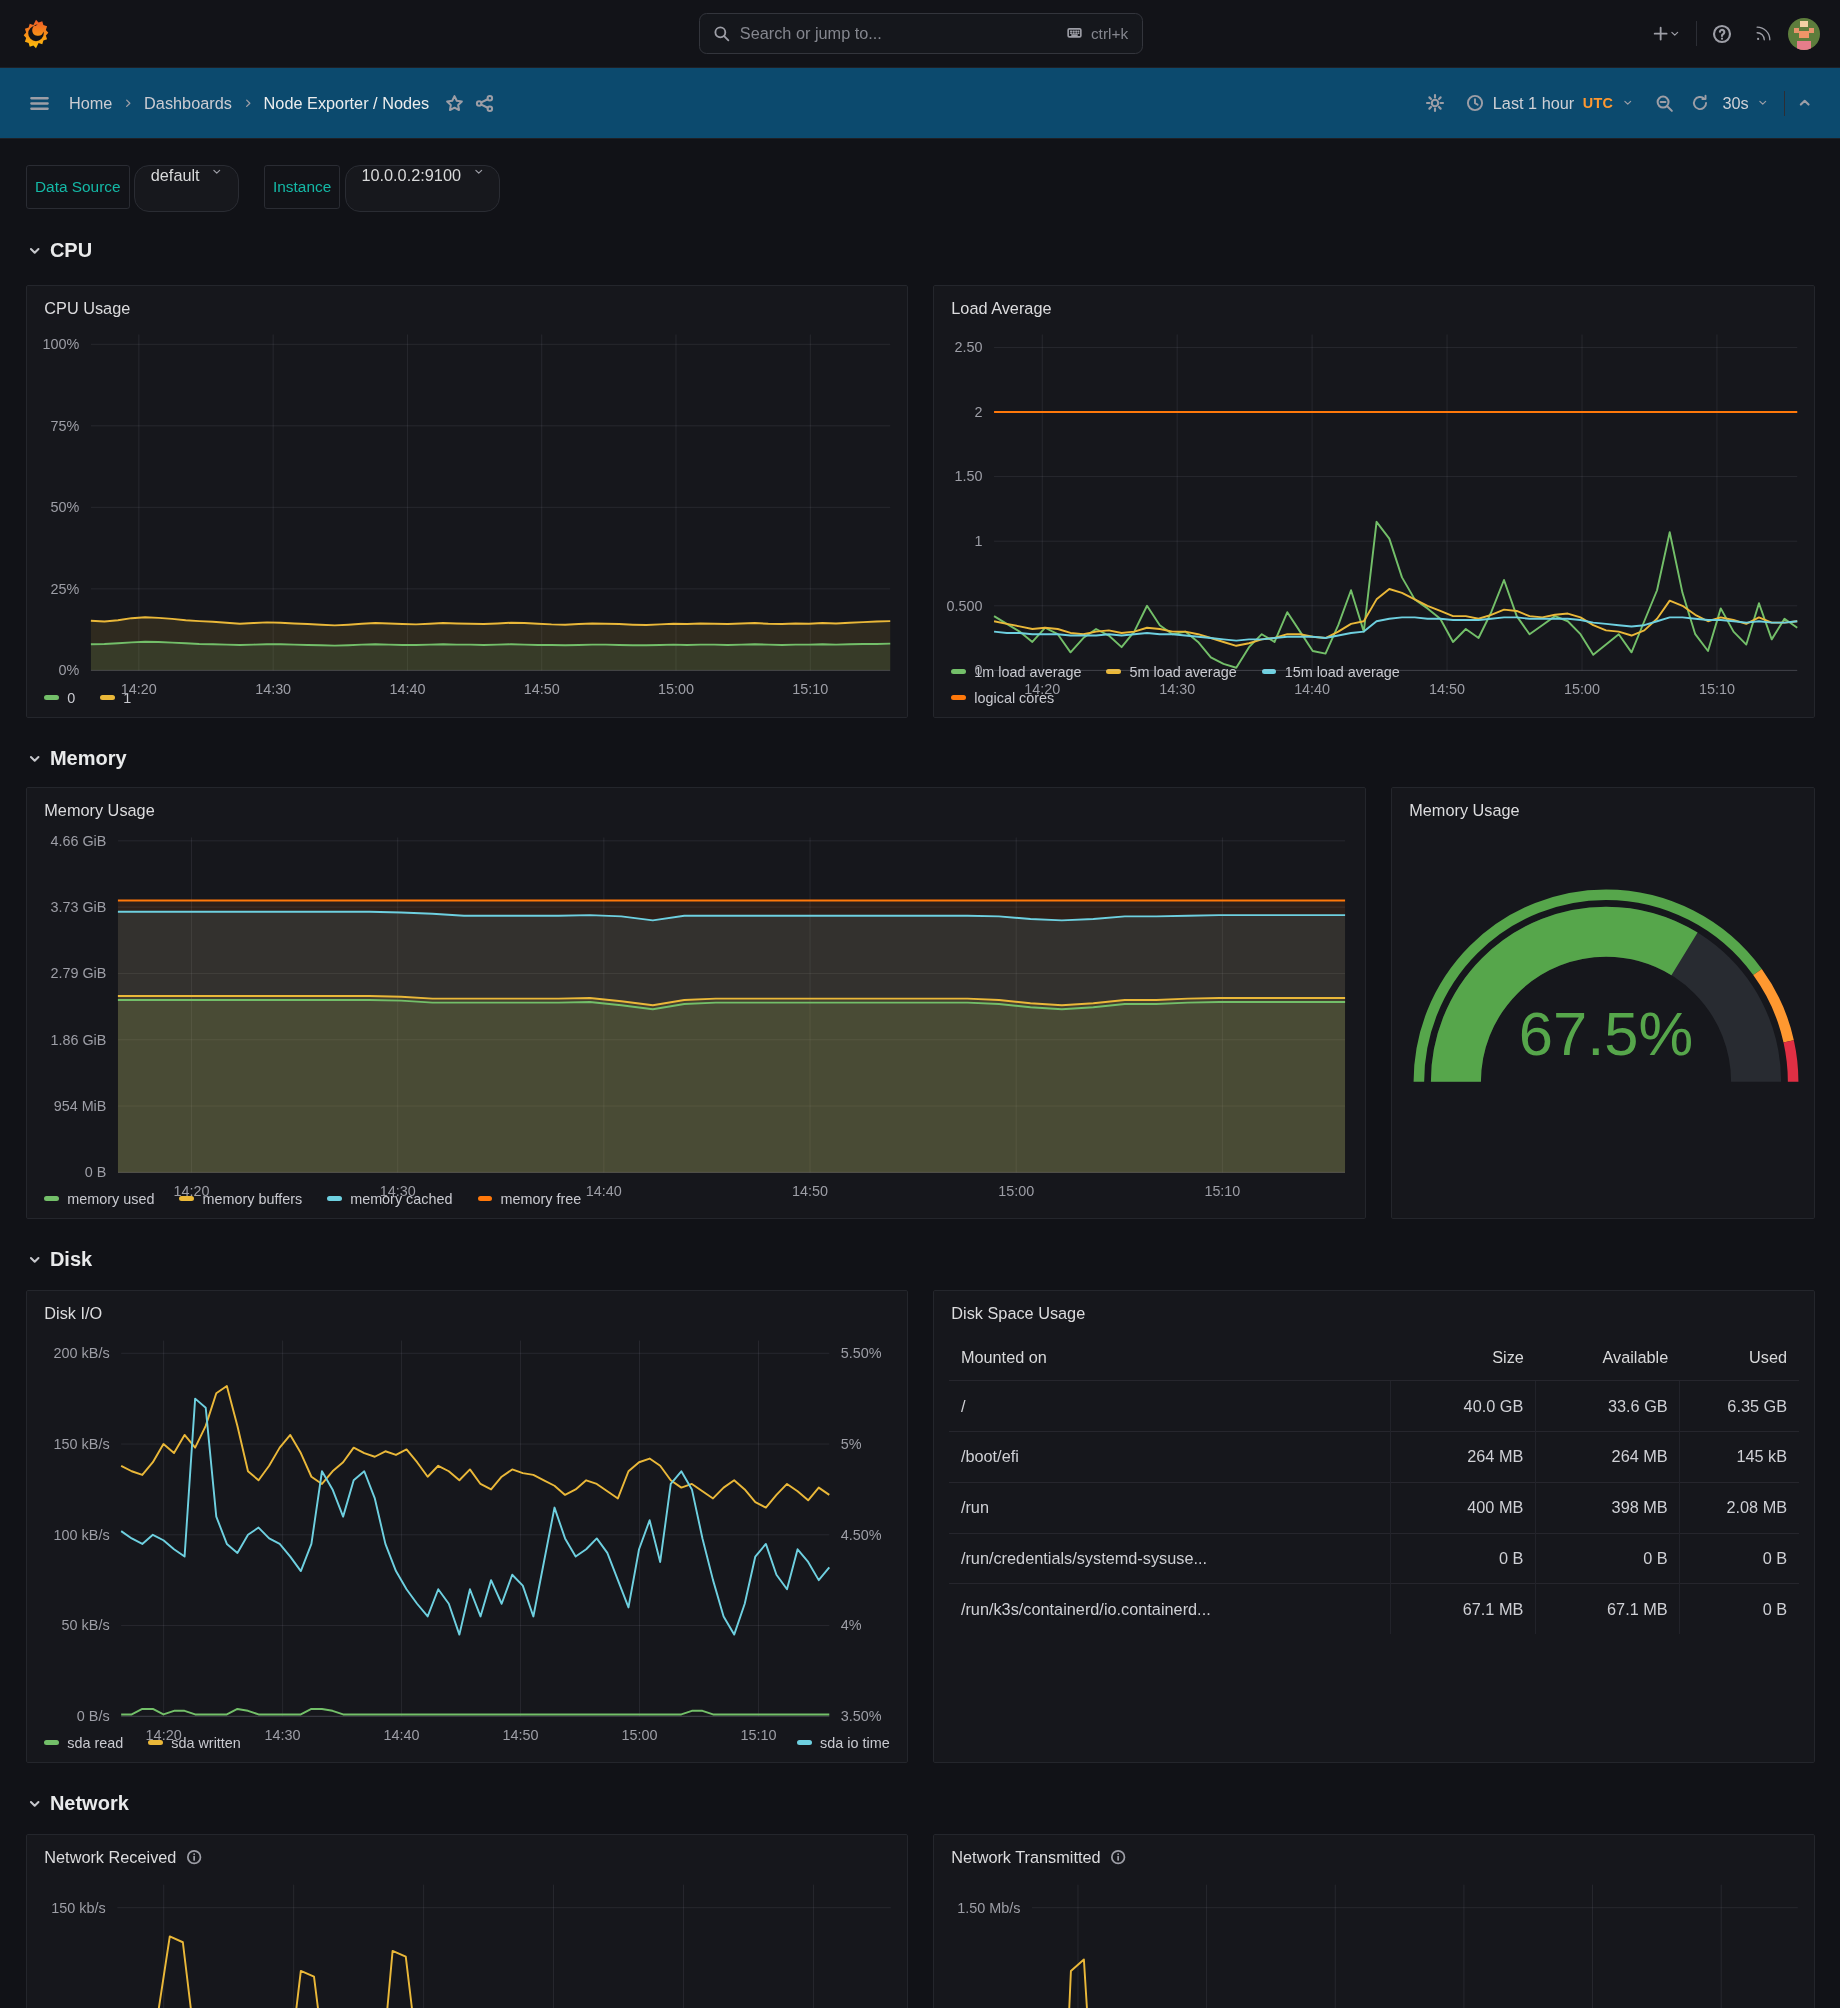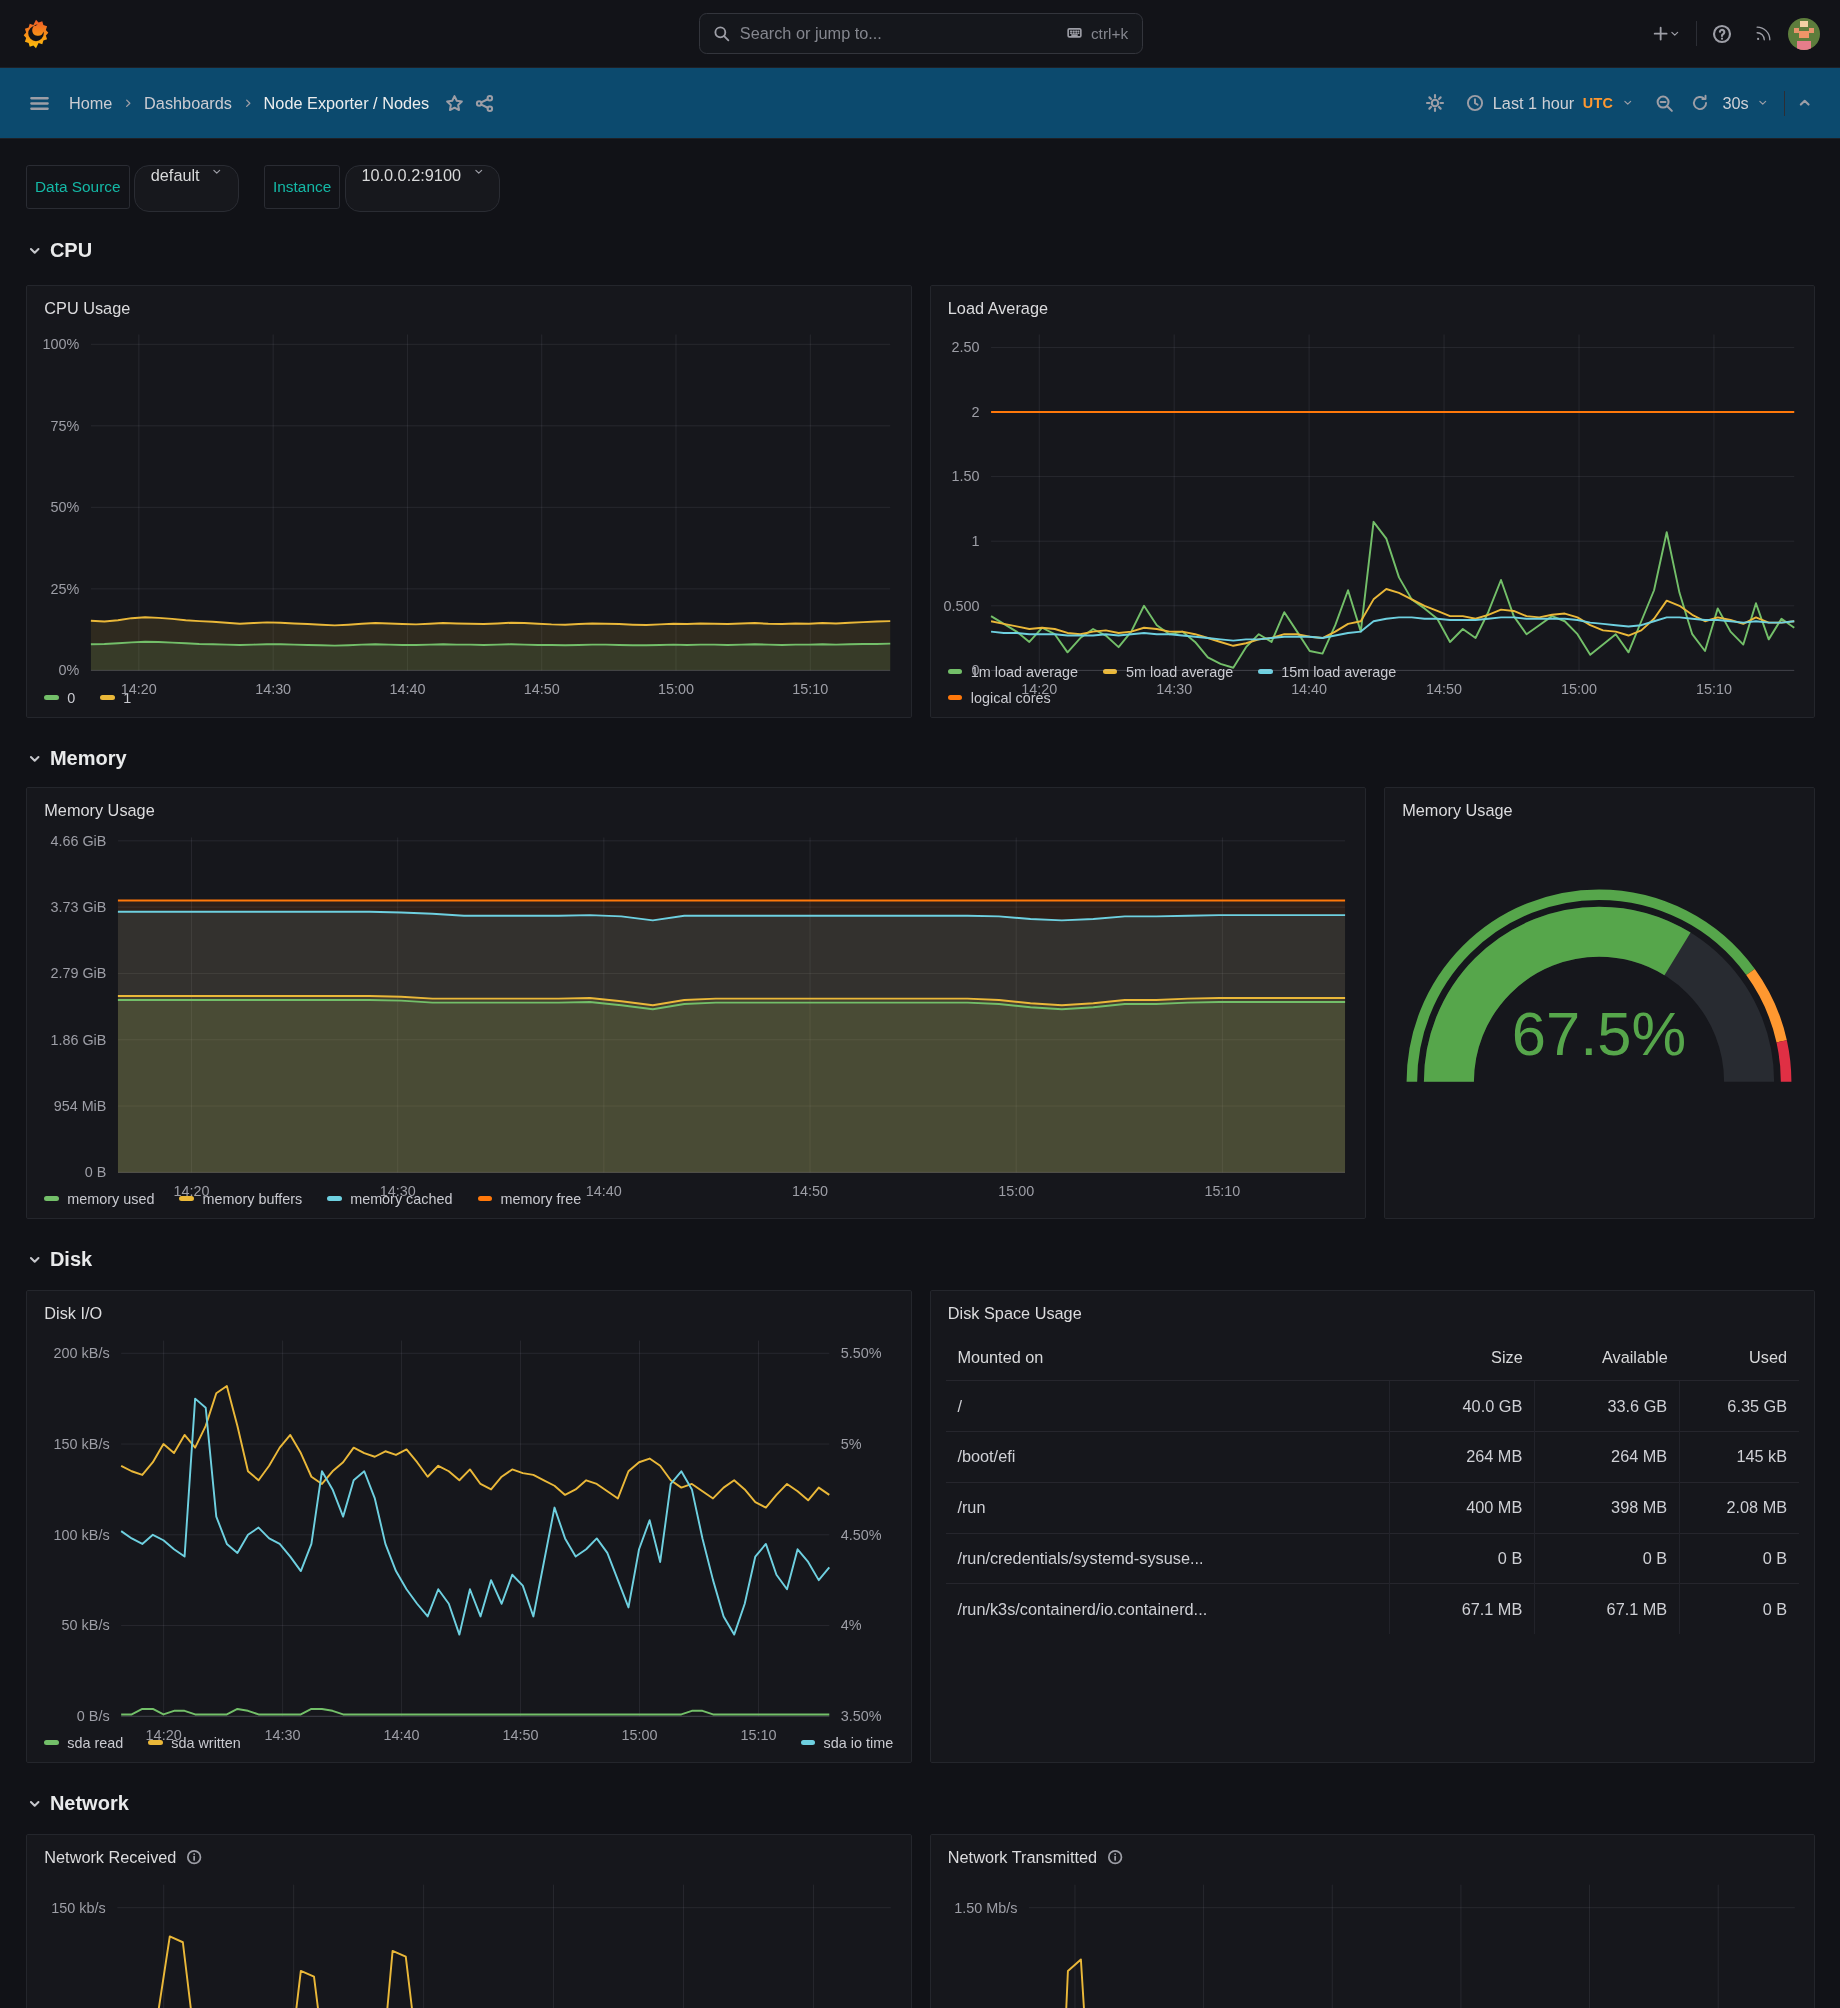--- a/index.html
+++ b/index.html
@@ -34,21 +34,21 @@
   
   .content{padding:0 26px}
   .var-row{display:flex;align-items:center;gap:25px;margin-top:26px}
   .var-group{display:flex;align-items:stretch;gap:4.8px}
   .var-label{display:flex;align-items:center;padding:0 8px;height:44px;border:1px solid #2a2c33;border-radius:2.9px;background:#121318;color:#14b8a6;font-size:15.4px;cursor:pointer}
   .var-value{display:flex;align-items:flex-start;gap:11.5px;padding:0 15.4px;height:47px;border:1px solid #2a2c33;border-radius:15px;background:#17181d;color:#d8d9da;font-size:16.3px;cursor:pointer}
 
   .section-h{display:flex;align-items:center;gap:8.6px;margin:29px 0 0 1.9px;cursor:pointer}
   .section-h .t{font-size:20px;font-weight:700;color:#e9eaeb}
   .sec-cpu{margin-top:27px}
-  .row{display:flex;gap:18px;margin-top:23px}
+  .row{display:flex;gap:25px;margin-top:23px}
   .row1{height:433px}.row2{height:432px;margin-top:17.3px}.row3{height:473px;margin-top:19px}.row4{height:538px;margin-top:19px}
   .panel{background:#16171c;border:1px solid #24262c;border-radius:1.9px;display:flex;flex-direction:column;min-width:0}
   .w-half{flex:1 1 0}
   .w-big{flex:0 0 74.9%}
   .w-gauge{flex:1 1 0}
   .panel-title-row{display:flex;align-items:center;gap:9.6px;padding:12.5px 17.3px 5.8px}
   .panel-title{font-size:16.3px;font-weight:500;color:#dcdcde;cursor:pointer;white-space:nowrap}
   .chart{flex:1;min-height:0;position:relative}
   .legend{padding:1.9px 17.3px 11.5px;font-size:14.4px;color:#c9cad0}
   .legend-row{display:flex;align-items:flex-start;gap:25px;margin-top:10px}

